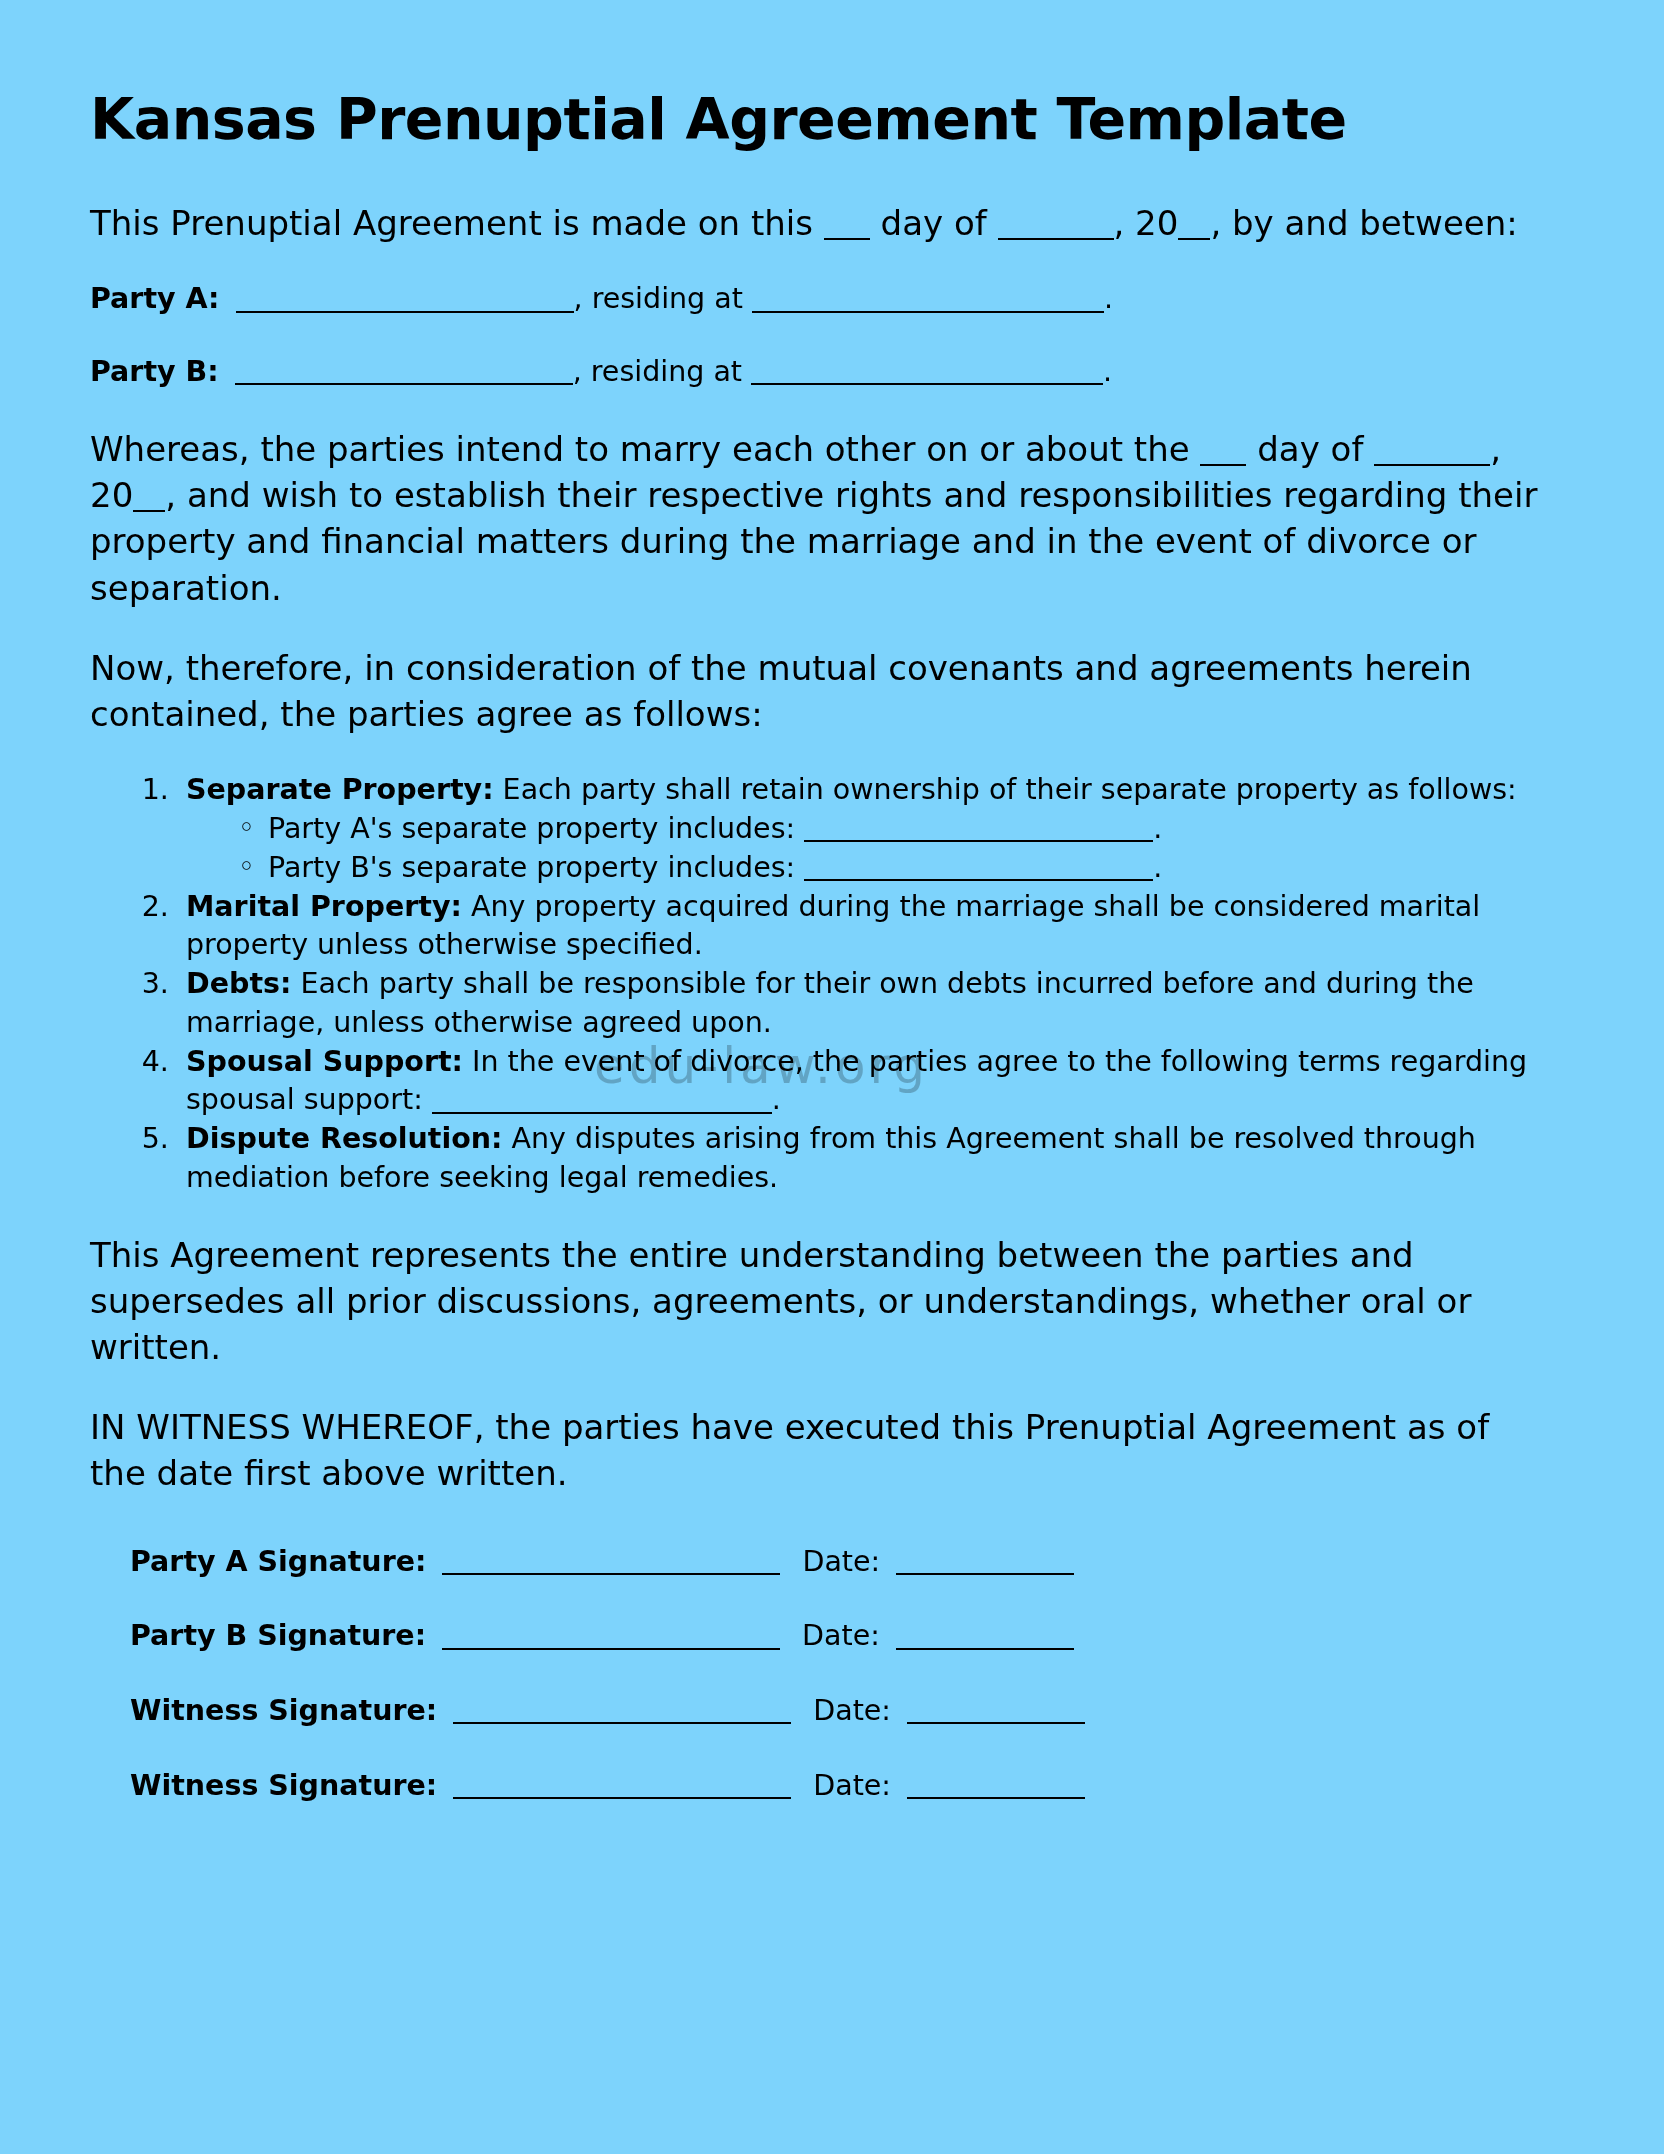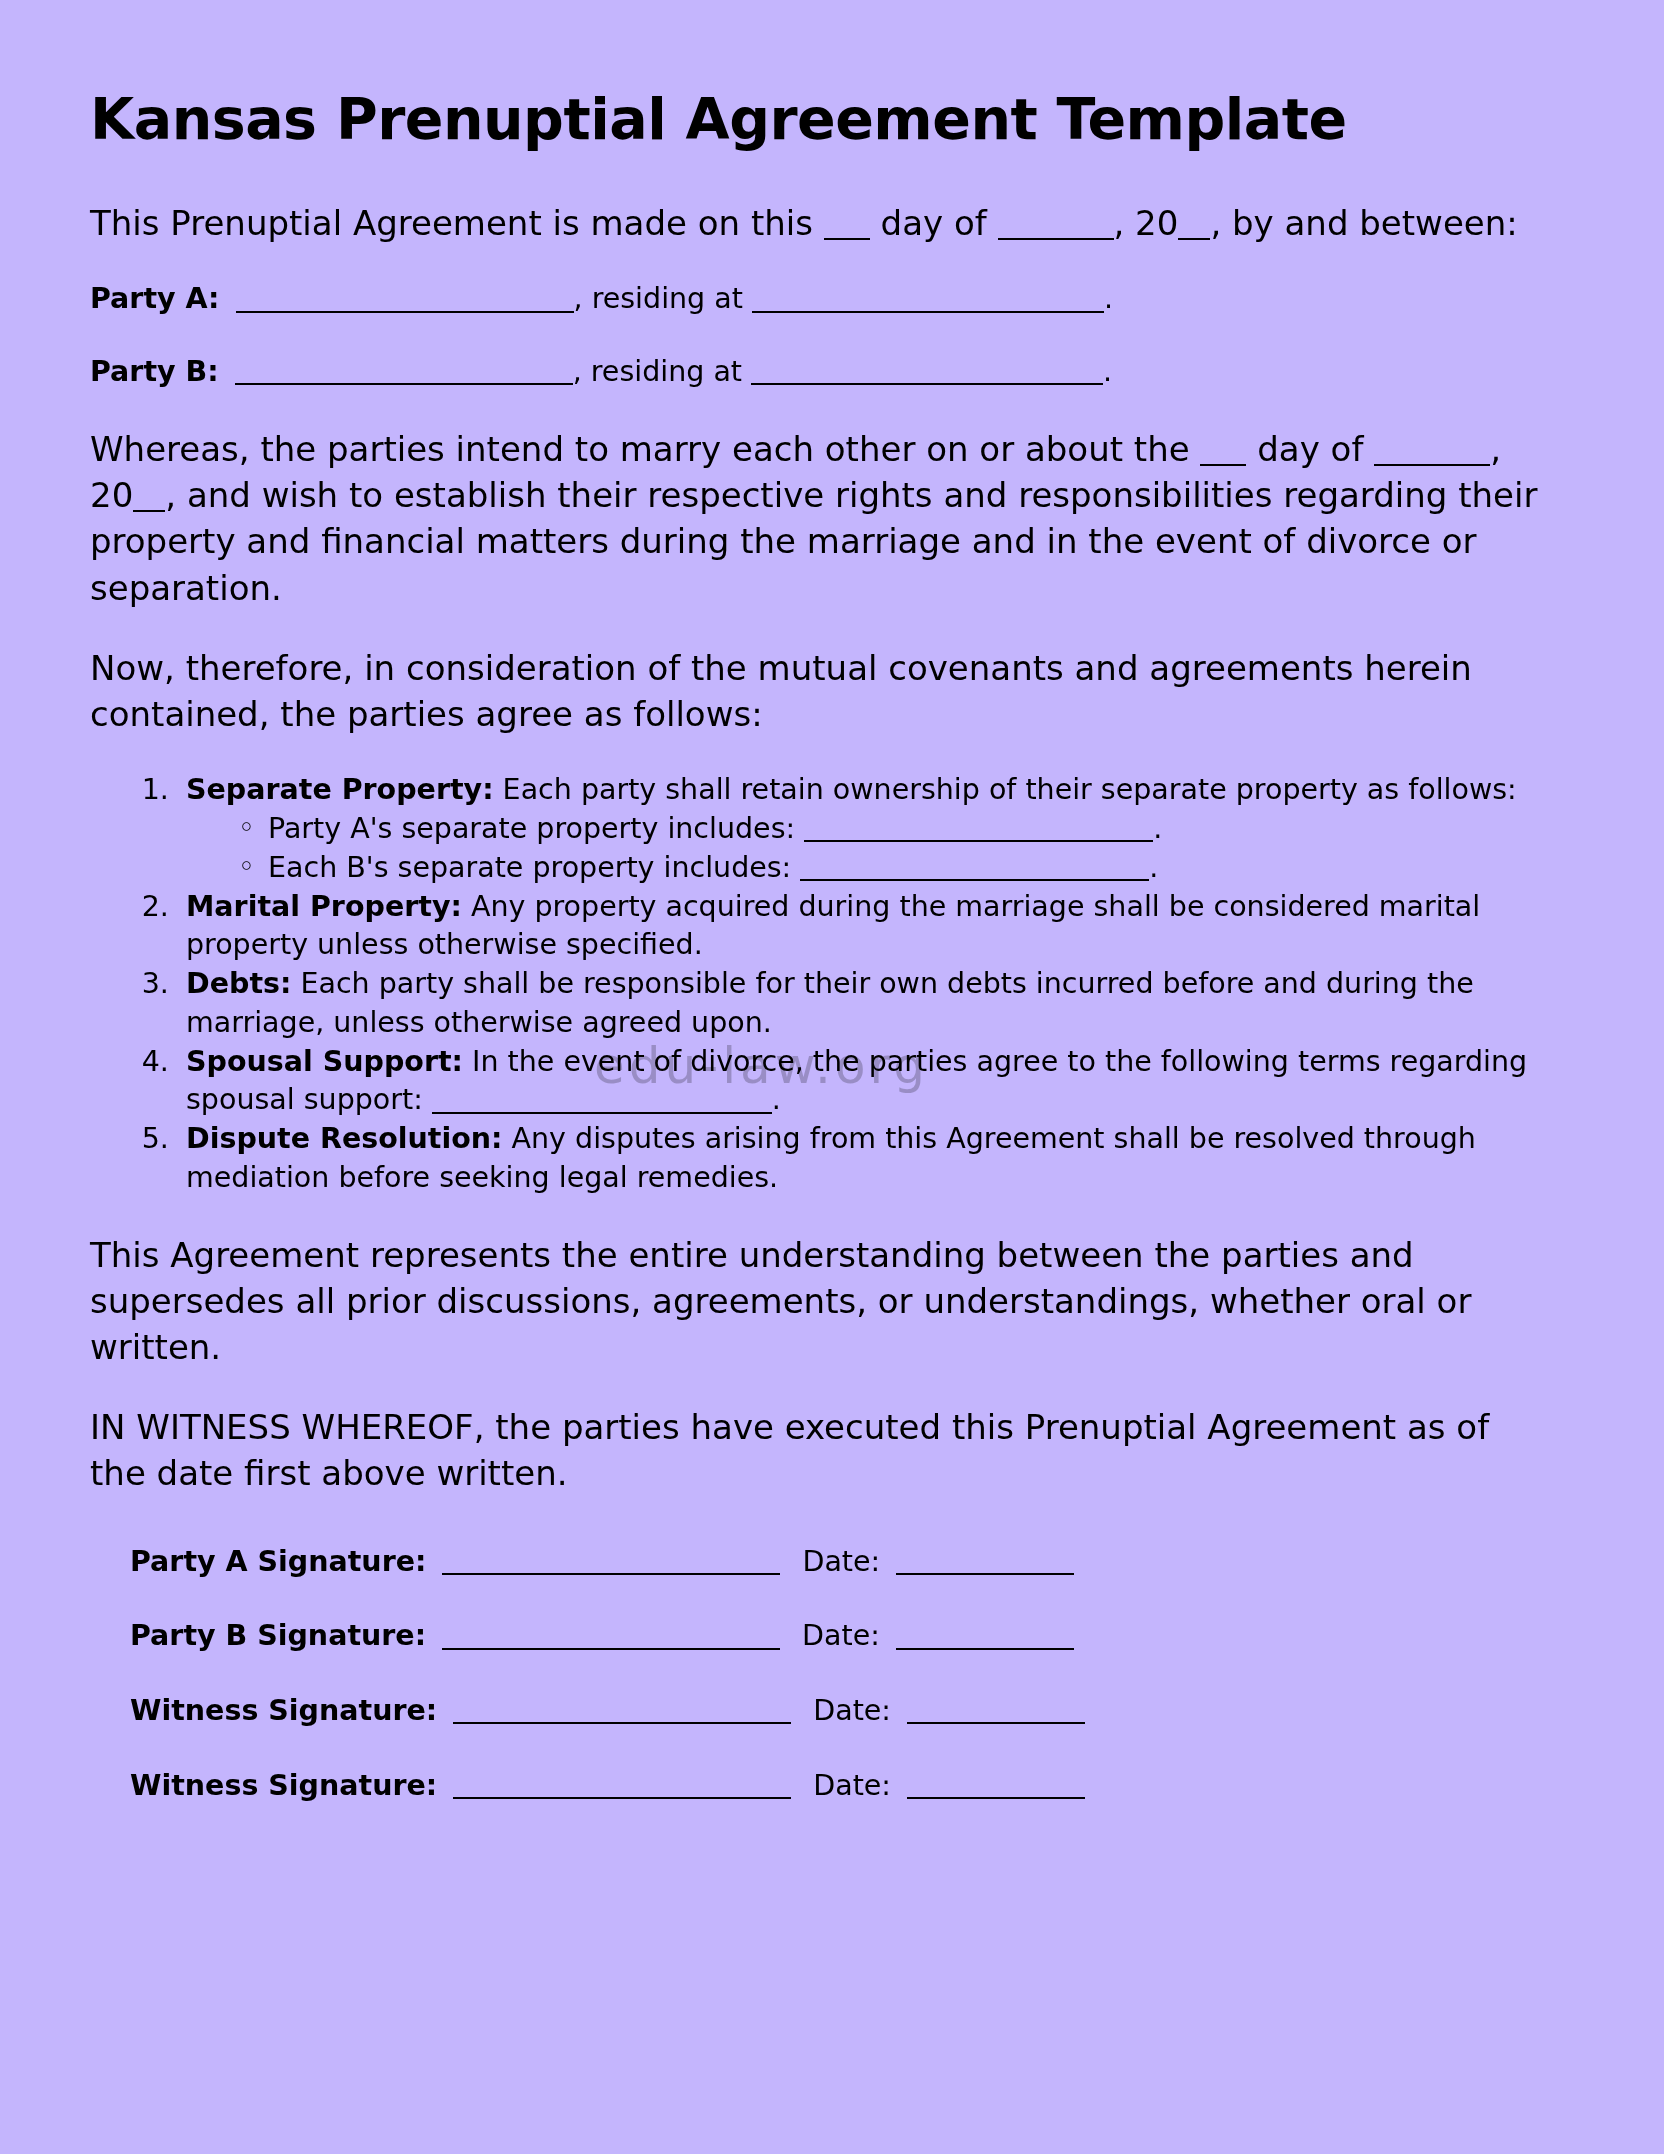--- a/index.html
+++ b/index.html
@@ -14,21 +14,21 @@
     font-family: "DejaVu Sans", "Liberation Sans", sans-serif;
     color: #000000;
     position: relative;
     overflow: hidden;
   }
   .page {
     position: relative;
     width: 1664px;
     min-height: 2154px;
     padding: 86px 119px 0 90px;
-    background: #c4b5fd;
+    background: #7dd3fc;
   }
   .doc-title {
     font-size: 57px;
     font-weight: bold;
     line-height: 1.16;
     letter-spacing: -0.5px;
     margin: 0 0 48px 0;
     color: #000000;
   }
   p.para {
@@ -129,21 +129,21 @@
   <p class="para"><span>Whereas, the parties intend to marry each other on or about the </span><span class="blank bl-3"></span><span> day of </span><span class="blank bl-8"></span><span>, 20</span><span class="blank bl-2"></span><span>, and wish to establish their respective rights and responsibilities regarding their property and financial matters during the marriage and in the event of divorce or separation.</span></p>
 
 
   <p class="para">Now, therefore, in consideration of the mutual covenants and agreements herein contained, the parties agree as follows:</p>
 
   <ol class="main-list">
     <li>
       <span class="b">Separate Property:</span><span> Each party shall retain ownership of their separate property as follows:</span>
       <ul class="sub-list">
         <li><span>Party A's separate property includes: </span><span class="blank bl-prop"></span><span>.</span></li>
-        <li><span>Each B's separate property includes: </span><span class="blank bl-prop"></span><span>.</span></li>
+        <li><span>Party B's separate property includes: </span><span class="blank bl-prop"></span><span>.</span></li>
       </ul>
     </li>
     <li><span class="b">Marital Property:</span><span> Any property acquired during the marriage shall be considered marital property unless otherwise specified.</span></li>
     <li><span class="b">Debts:</span><span> Each party shall be responsible for their own debts incurred before and during the marriage, unless otherwise agreed upon.</span></li>
     <li><span class="b">Spousal Support:</span><span> In the event of divorce, the parties agree to the following terms regarding spousal support: </span><span class="blank bl-spousal"></span><span>.</span></li>
     <li><span class="b">Dispute Resolution:</span><span> Any disputes arising from this Agreement shall be resolved through mediation before seeking legal remedies.</span></li>
   </ol>
 
   <p class="para">This Agreement represents the entire understanding between the parties and supersedes all prior discussions, agreements, or understandings, whether oral or written.</p>
 

